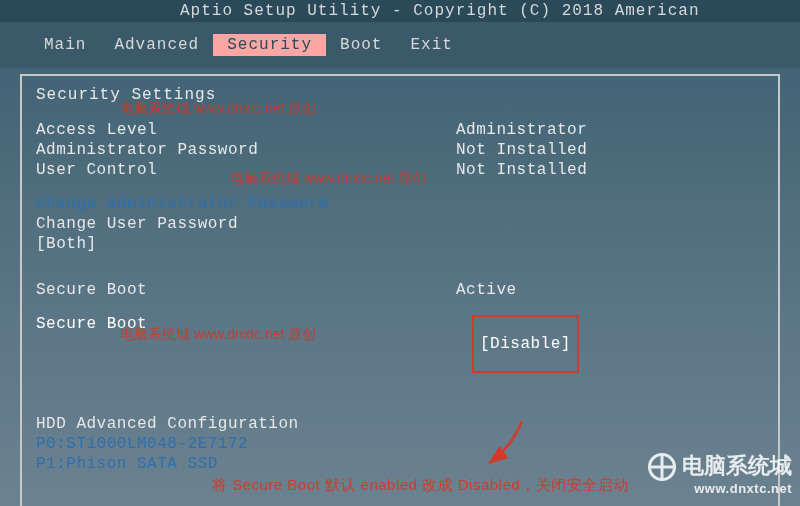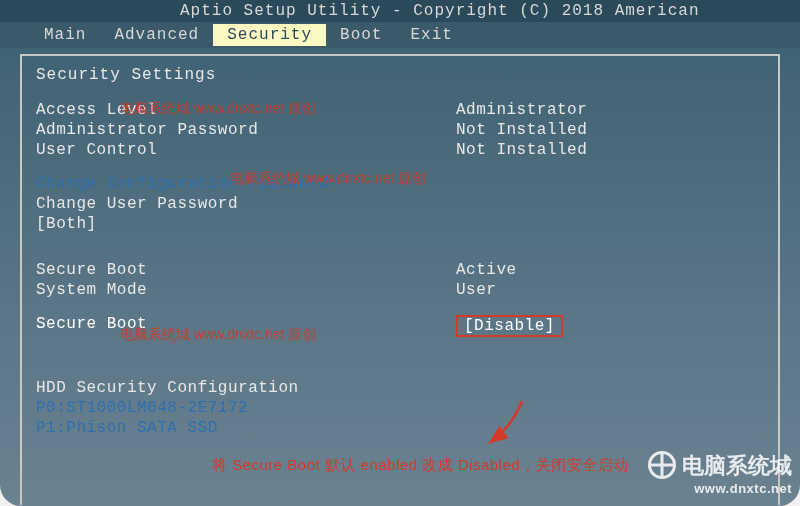--- a/index.html
+++ b/index.html
@@ -8,44 +8,43 @@
     font-family: "Courier New", monospace;
     font-size: 16px;
     background: #f0f0f0;
     position: relative;
   }
   .screen {
     position: absolute;
     inset: 0;
     background: linear-gradient(180deg, #3b5f73 0%, #4a6a7a 30%, #5a7585 60%, #6b8290 100%);
     color: #e8e8e8;
-    border-radius: 21px;
   }
   .titlebar {
     background: #2a4a5a;
     color: #d8d8d8;
     padding: 2px 0 2px 180px;
     font-size: 16px;
     letter-spacing: 1px;
     white-space: nowrap;
     overflow: hidden;
   }
   .menubar {
     display: flex;
     background: #3a5a6a;
-    padding: 2px 30px;
+    padding: 12px 30px;
     gap: 0;
   }
   .menu-item {
     padding: 2px 14px;
     color: #d8d8d8;
     letter-spacing: 1px;
   }
   .menu-item.active {
-    background: #fef9c3;
+    background: #fca5a5;
     color: #2a4a5a;
   }
   .panel {
     margin: 6px 20px 0 20px;
     border: 2px solid #c8c8c8;
     border-bottom: none;
     padding: 10px 14px 0 14px;
     height: calc(100% - 55px);
     position: relative;
   }
@@ -60,22 +59,23 @@
   }
   .row .label { flex: 0 0 420px; letter-spacing: 0.5px; }
   .row .value { flex: 1; letter-spacing: 0.5px; }
   .link { color: #2f6fb0; }
   .white-sel { color: #ffffff; }
   .gap { height: 14px; }
   .gap-lg { height: 26px; }
   .highlight-box {
     display: inline-block;
     border: 2px solid #d43a2a;
-    padding: 0 6px;
+    padding: 18px 6px;
     color: #ffffff;
+    margin-left: 16px;
   }
   .arrow {
     position: absolute;
     left: 460px;
     top: 345px;
     pointer-events: none;
   }
   .annotation {
     position: absolute;
     left: 190px;
@@ -99,21 +99,21 @@
   .wm3 { left: 120px; top: 326px; }
   .site-logo {
     position: absolute;
     right: 8px; bottom: 10px;
     color: #ffffff;
     font-family: "Microsoft YaHei", sans-serif;
     text-align: right;
     opacity: 0.85;
     pointer-events: none;
   }
-  .site-logo .cn { font-size: 22px; font-weight: bold; display:flex; align-items:flex-start; justify-content:flex-end; gap:6px;}
+  .site-logo .cn { font-size: 22px; font-weight: bold; display:flex; align-items:flex-end; justify-content:flex-end; gap:6px;}
   .site-logo .url { font-size: 13px; letter-spacing: 0.5px; font-weight: bold; }
   .logo-icon {
     width: 28px; height: 28px; border: 3px solid #fff; border-radius: 50%;
     position: relative; display: inline-block;
   }
   .logo-icon::before, .logo-icon::after {
     content: ""; position: absolute; background: #fff;
   }
   .logo-icon::before { left: 50%; top: 0; bottom: 0; width: 3px; transform: translateX(-50%); }
   .logo-icon::after  { top: 50%; left: 0; right: 0; height: 3px; transform: translateY(-50%); }
@@ -147,54 +147,50 @@
       <div class="value">Not Installed</div>
     </div>
     <div class="row">
       <div class="label">User Control</div>
       <div class="value">Not Installed</div>
     </div>
 
     <div class="gap"></div>
 
     <div class="row">
-      <div class="label link">Change Configuration Password</div>
+      <div class="label link">Change Administrator Password</div>
     </div>
     <div class="row">
       <div class="label">Change User Password</div>
     </div>
     <div class="row">
       <div class="value">[Both]</div>
     </div>
 
     <div class="gap-lg"></div>
 
     <div class="row">
       <div class="label">Secure Boot</div>
       <div class="value">Active</div>
-    </div>
-    <div class="row">
-      <div class="label">System Mode</div>
-      <div class="value">User</div>
     </div>
 
     <div class="gap"></div>
 
     <div class="row">
       <div class="label white-sel">Secure Boot</div>
       <div class="value">
         <span class="highlight-box">[Disable]</span>
       </div>
     </div>
 
     <div class="gap-lg"></div>
     <div class="gap"></div>
 
     <div class="row">
-      <div class="label">HDD Security Configuration</div>
+      <div class="label">HDD Advanced Configuration</div>
     </div>
     <div class="row">
       <div class="label link">P0:ST1000LM048-2E7172</div>
     </div>
     <div class="row">
       <div class="label link">P1:Phison SATA SSD</div>
     </div>
 
     <svg class="arrow" width="60" height="50">
       <defs>

